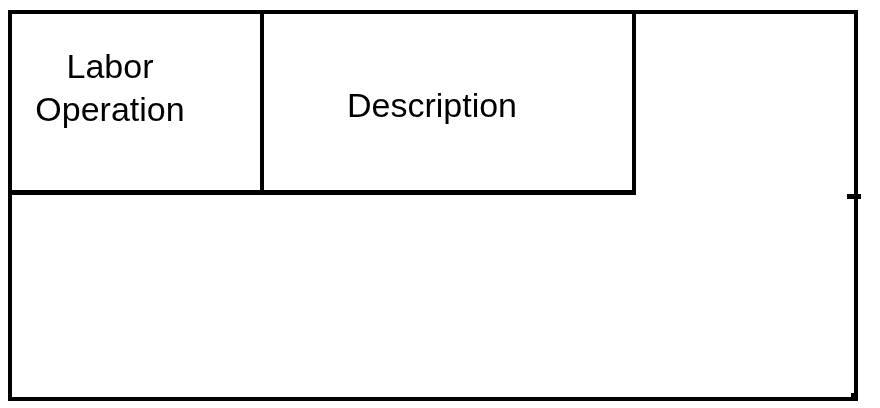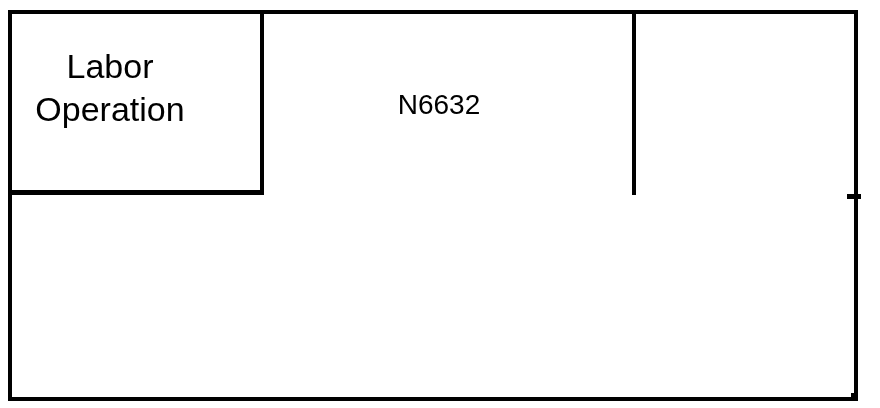--- a/index.html
+++ b/index.html
@@ -81,21 +81,21 @@
 </head>
 <body>
 
 <div class="page">
   <div class="labor-table">
 
     <div class="cell header col1">
       <span class="txt h1-text">Labor
 Operation</span>
     </div>
+    <div class="cell header col2">
+      <span class="txt h2-text">Description</span>
+    </div>
 
-    <div class="cell body col1">
-      <span class="txt b1-text">N6632</span>
-    </div>
 
     <div class="divider-overhang"></div>
     <div class="bottom-overhang"></div>
   </div>
 </div>
 
 </body></html>

